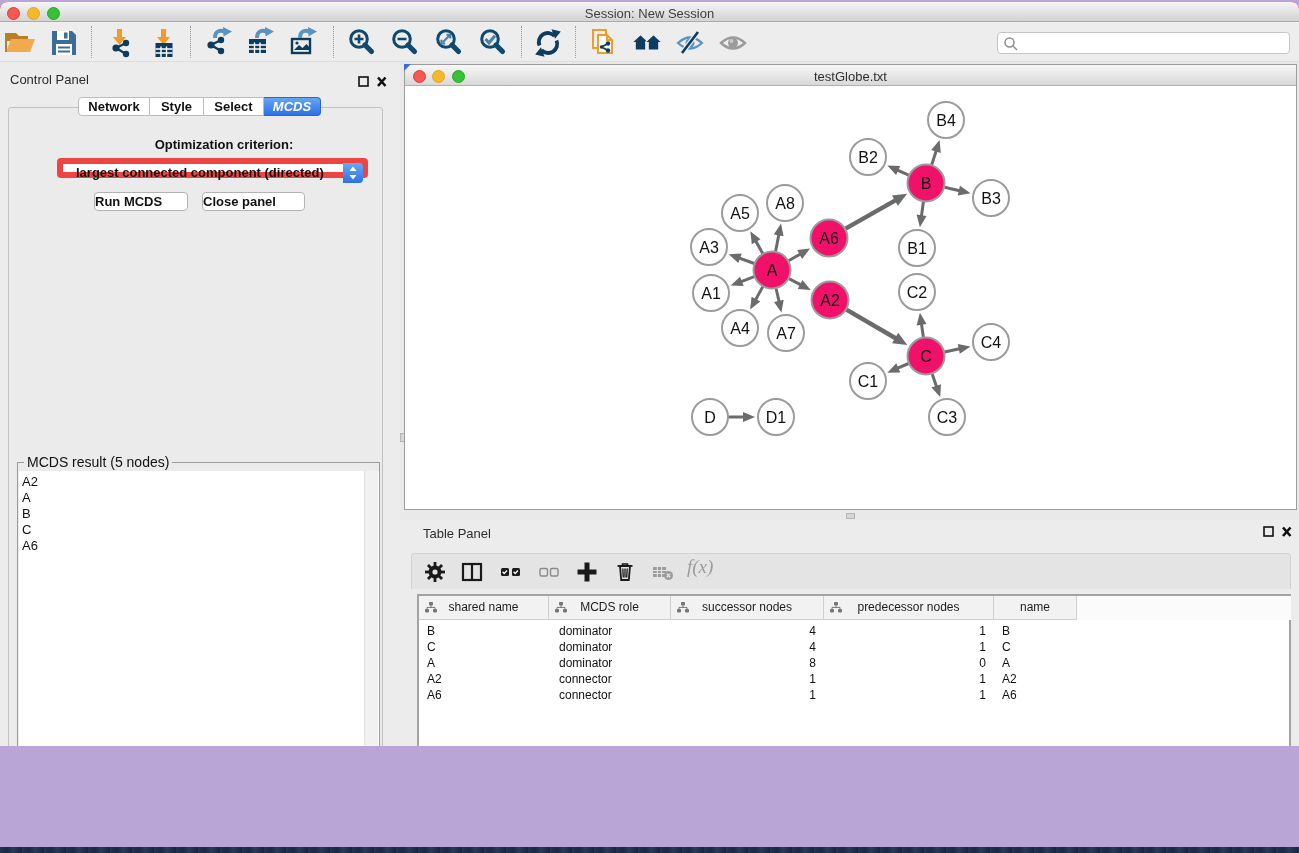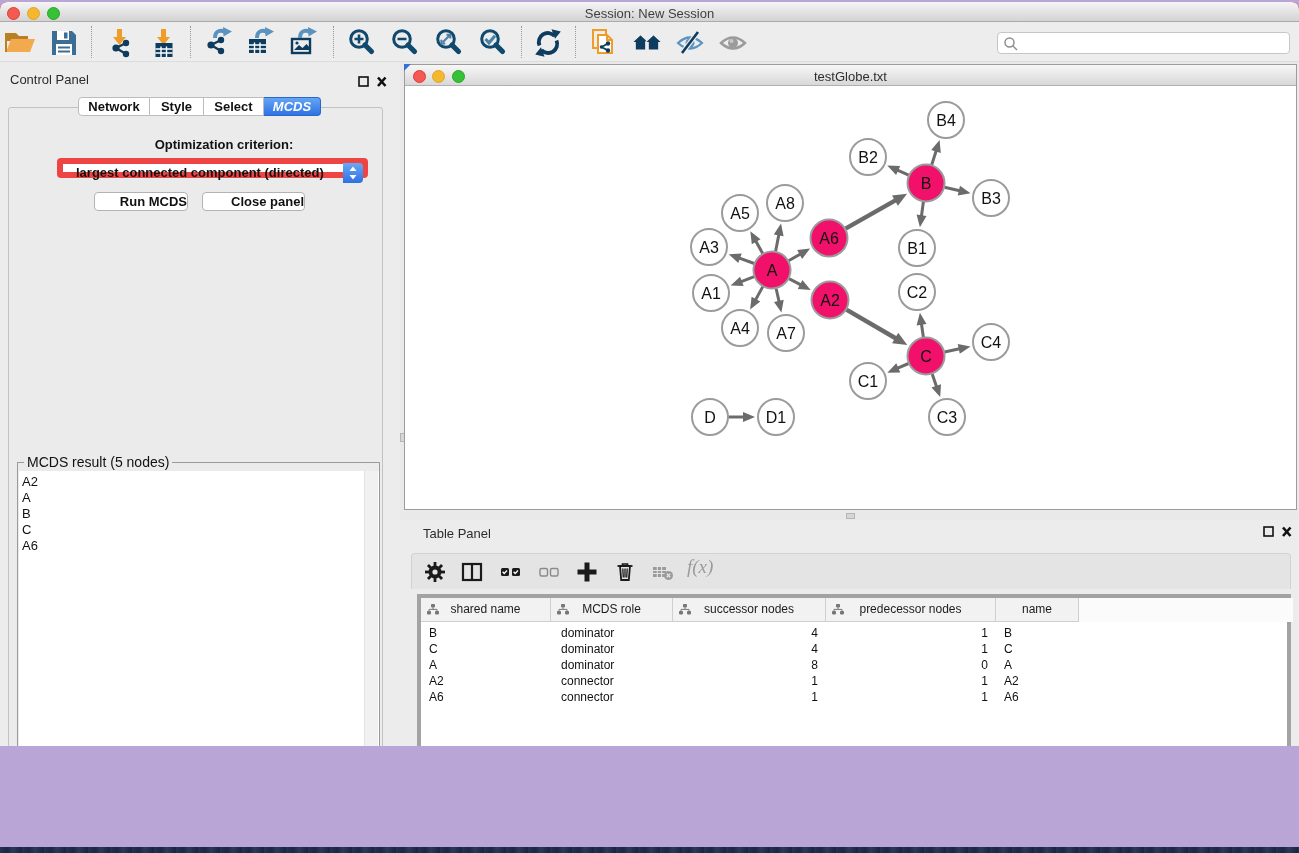--- a/index.html
+++ b/index.html
@@ -24,40 +24,40 @@
 #cp-box { position:absolute; left:8px; top:45px; width:375px; height:696px; border:1px solid #c2c2c2; border-radius:3px; background:#ebebeb; }
 .tabbar { position:absolute; display:flex; font-size:13px; }
 .tabbar .tab { font-weight:bold; background:#fff; border:1px solid #bcbcbc; border-left:none; color:#111; text-align:center; line-height:17px; height:19px; }
 .tabbar .tab.first { border-left:1px solid #bcbcbc; border-radius:4px 0 0 4px; }
 .tabbar .tab.last { border-radius:0 4px 4px 0;font-style:italic; }
 .tabbar .tab.sel { background:linear-gradient(#64a5f3,#2e72e4); border-color:#2b66c9; color:#fff; }
 #cp-tabs { left:78px; top:35px; }
 #opt-label { font-weight:bold; position:absolute; left:0; top:75px; width:400px; text-align:center; font-size:13px; color:#111;padding-left:48px; }
 #dropdown { font-weight:bold; position:absolute; left:43px; top:96px; width:311px; height:20px; background:#fff; border:6px solid #ef4444; border-radius:4px; font-size:13px; line-height:18px; padding-left:13px; color:#111;margin-left:14px; }
 #dd-btn { position:absolute; right:-1px; top:-1px; width:20px; height:20px; background:linear-gradient(#6aa9f4,#2d70e3); border-radius:0 4px 4px 0; }
-.btn { font-weight:bold; position:absolute; height:19px; background:#fff; border:1px solid #b3b3b3; border-radius:4px; font-size:13px; text-align:right; line-height:17px; color:#111; }
+.btn { font-weight:bold; position:absolute; height:19px; background:#fff; border:1px solid #b3b3b3; border-radius:4px; font-size:13px; text-align:left; line-height:17px; color:#111; }
 #fieldset { position:absolute; left:17px; top:400px; width:363px; height:331px; border:1px solid #9a9a9a; }
 #fs-legend { position:absolute; left:6px; top:-9px; background:#ebebeb; padding:0 3px; font-size:14px; color:#111; }
 #fs-list { position:absolute; left:1px; top:8px; width:360px; height:321px; background:#fff; font-size:13px; color:#111; padding-top:3px; }
 #fs-list div { padding-left:3px; height:16px; line-height:16px; }
 #fs-list div#fs-scroll { padding:0; position:absolute; right:1px; top:0px; width:14px; height:321px; background:#f1f1f1; border-left:1px solid #e3e3e3; }
 
 #rs { position:absolute; left:400px; top:0; width:899px; height:754px; background:#e9e9e9; }
 #netwin { position:absolute; left:4px; top:2px; width:893px; height:446px; background:#fff; border:1px solid #9c9c9c; }
 #net-tb { position:absolute; left:0; top:0; width:100%; height:21px; background:linear-gradient(#f7f7f7,#d8d8d8); border-bottom:1px solid #b1b1b1; }
 #net-tb .t1 { left:8px;  background:#f45952; border:0.5px solid #de3d36; }
 #net-tb .t2 { left:27px; background:#f5b72e; border:0.5px solid #dda626; }
 #net-tb .t3 { left:47px; background:#37c138; border:0.5px solid #27a52a; }
 #net-tb .nt { position:absolute; top:4px; width:100%; text-align:center; font-size:13px; color:#2e2e2e; }
 #graph { position:absolute; left:0; top:20px; }
 
 #tp { position:absolute; left:400px; top:458px; width:899px; height:295px; background:#ececec; }
 #tp-title { position:absolute; left:23px; top:6px; font-size:13px; color:#2c2c2c; }
 #tp-toolbar { position:absolute; left:11px; top:33px; width:880px; height:36px; background:#e4e4e4; border:1px solid #d2d2d2; border-bottom:none; border-radius:4px 4px 0 0; }
-#tbl { position:absolute; left:17px; top:74px; width:874px; height:189px; background:#fff; border:4px solid #a3a3a3; font-size:12px;padding-left:8px; }
+#tbl { position:absolute; left:17px; top:74px; width:874px; height:189px; background:#fff; border:2px solid #a3a3a3; font-size:12px;padding-left:8px; }
 #tbl-head { position:absolute; left:0; top:0; width:872px; height:24px; background:#f2f2f2; border-bottom:1px solid #cfcfcf; }
 .hcell { position:absolute; top:0; height:23px; border-right:1px solid #cfcfcf; text-align:center; line-height:23px; color:#1c1c1c; }
 .hicon { position:absolute; left:6px; top:6px; width:12px; height:11px; }
 .trow { position:absolute; height:16px; line-height:16px; color:#111; }
 #tp-tabs { left:271px; top:272px; }
 
 #statusbar { position:absolute; left:0; top:813px; width:1299px; height:32px; background:#ececec; border-top:1px solid #c9c9c9; }
 #listbtn { position:absolute; left:11px; top:9px; width:26px; height:20px; background:#f2f2f2; border:1px solid #a9a9a9; }
 #membtn { position:absolute; right:9px; top:7px; width:75px; height:23px; background:#f4f4f4; border:1px solid #989898; font-size:12px; color:#111; }
 #membtn .dot { position:absolute; left:9px; top:6px; width:11px; height:11px; border-radius:50%; background:#189a33; }

